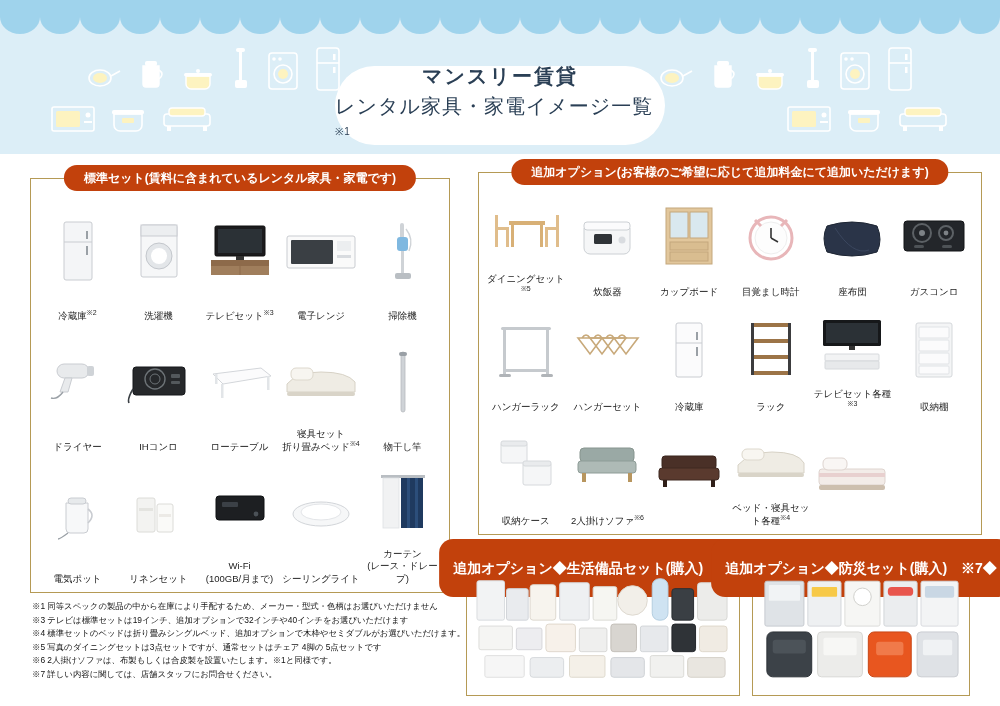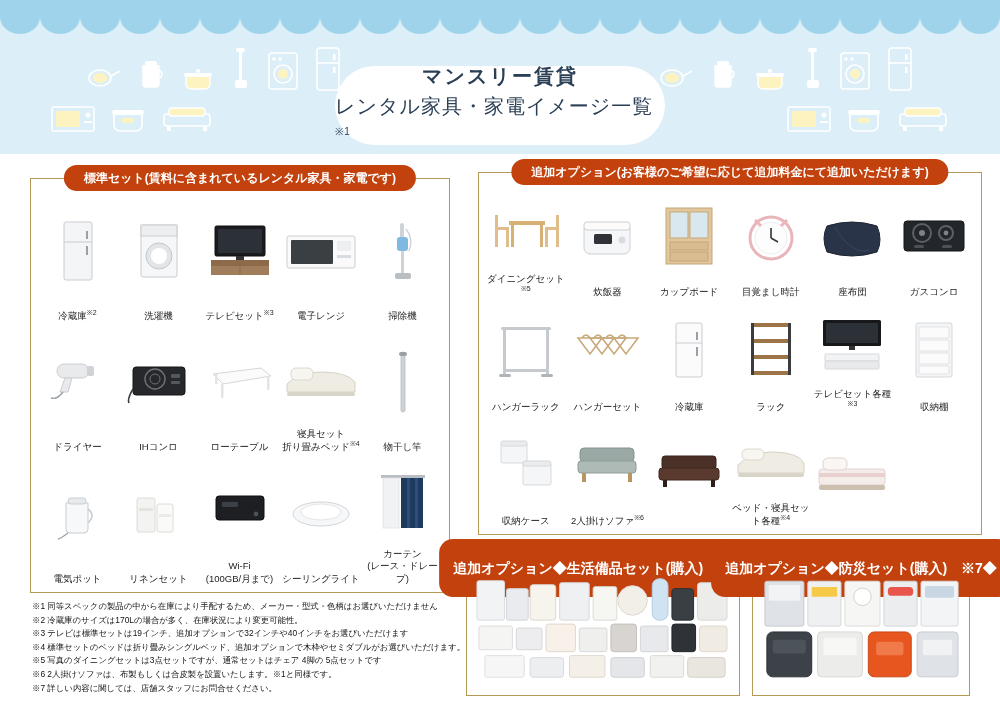--- a/index.html
+++ b/index.html
@@ -810,21 +810,20 @@
         <rect x="110" y="58" width="44" height="46" rx="6" fill="#e8561f" stroke="#c64514"></rect>
         <rect x="118" y="68" width="28" height="14" rx="3" fill="#f07a4a"></rect>
         <rect x="160" y="58" width="42" height="46" rx="4" fill="#dfe2e6" stroke="#c8ccd1"></rect>
         <rect x="166" y="66" width="30" height="16" rx="2" fill="#f0f2f4"></rect>
       </svg>
     </div>
   </div>
 
   <div id="footnotes">
     <div>※1 同等スペックの製品の中から在庫により手配するため、メーカー・型式・色柄はお選びいただけません</div>
-    <div>※2 冷蔵庫のサイズは170Lの場合が多く、在庫状況により変更可能性。</div>
     <div>※3 テレビは標準セットは19インチ、追加オプションで32インチや40インチをお選びいただけます</div>
     <div>※4 標準セットのベッドは折り畳みシングルベッド、追加オプションで木枠やセミダブルがお選びいただけます。</div>
     <div>※5 写真のダイニングセットは3点セットですが、通常セットはチェア 4脚の 5点セットです</div>
     <div>※6 2人掛けソファは、布製もしくは合皮製を設置いたします。※1と同様です。</div>
     <div>※7 詳しい内容に関しては、店舗スタッフにお問合せください。</div>
   </div>
 
 </div>
 
 </body></html>

